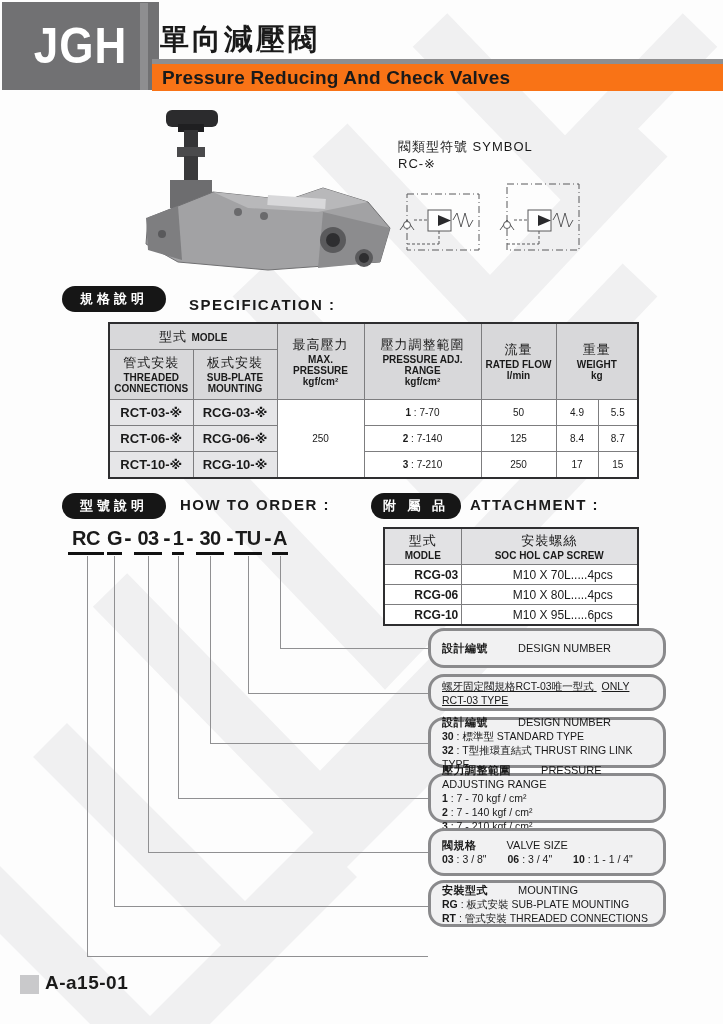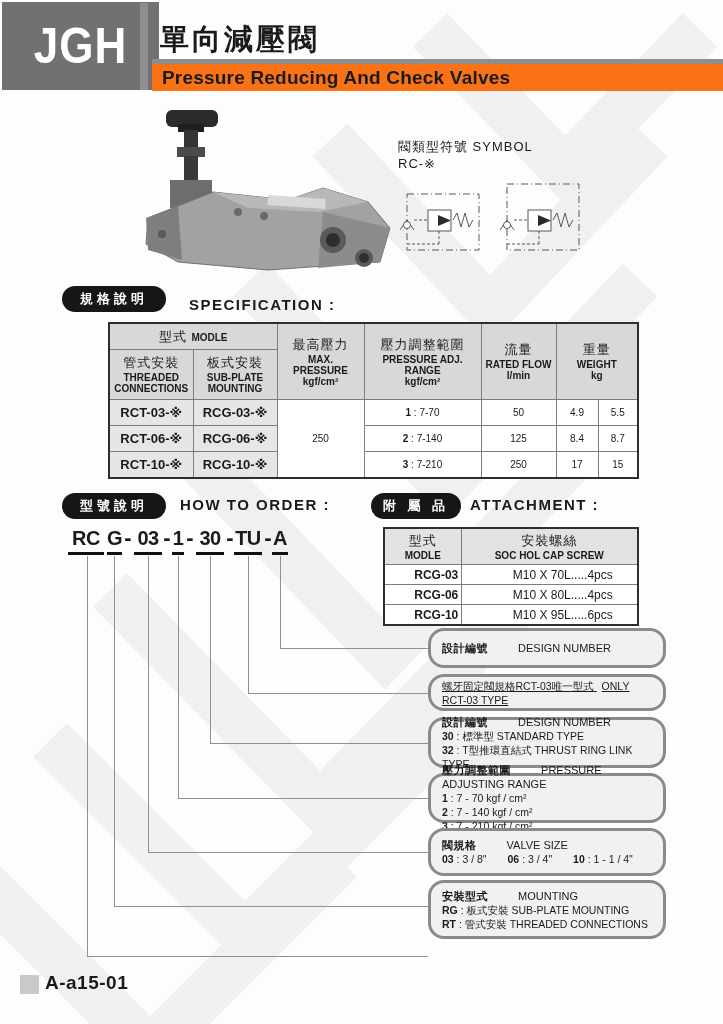--- a/index.html
+++ b/index.html
@@ -336,21 +336,21 @@
       <span class="co-zh">閥規格</span>
       <span class="co-en">VALVE SIZE</span>
     </div>
     <div class="co-items">
       <span class="it"><b>03</b><span> : 3 / 8"</span></span>
       <span class="it"><b>06</b><span> : 3 / 4"</span></span>
       <span class="it"><b>10</b><span> : 1 - 1 / 4"</span></span>
     </div>
   </div>
 
-  <div class="callout" style="top:880px;height:59px;">
+  <div class="callout" style="top:880px;height:47px;">
     <div class="co-title">
       <span class="co-zh">安裝型式</span>
       <span class="co-en">MOUNTING</span>
     </div>
     <div class="co-line"><b>RG</b><span> : 板式安裝  SUB-PLATE MOUNTING</span></div>
     <div class="co-line"><b>RT</b><span> : 管式安裝  THREADED CONNECTIONS</span></div>
   </div>
 
 
   <div class="abs foot-sq"></div>

